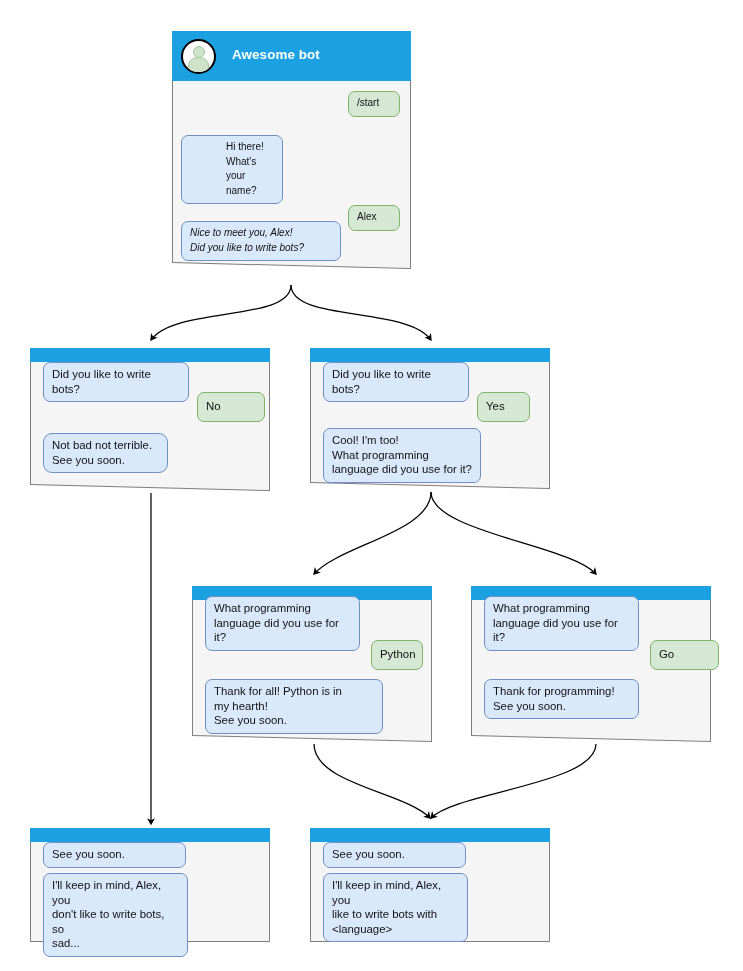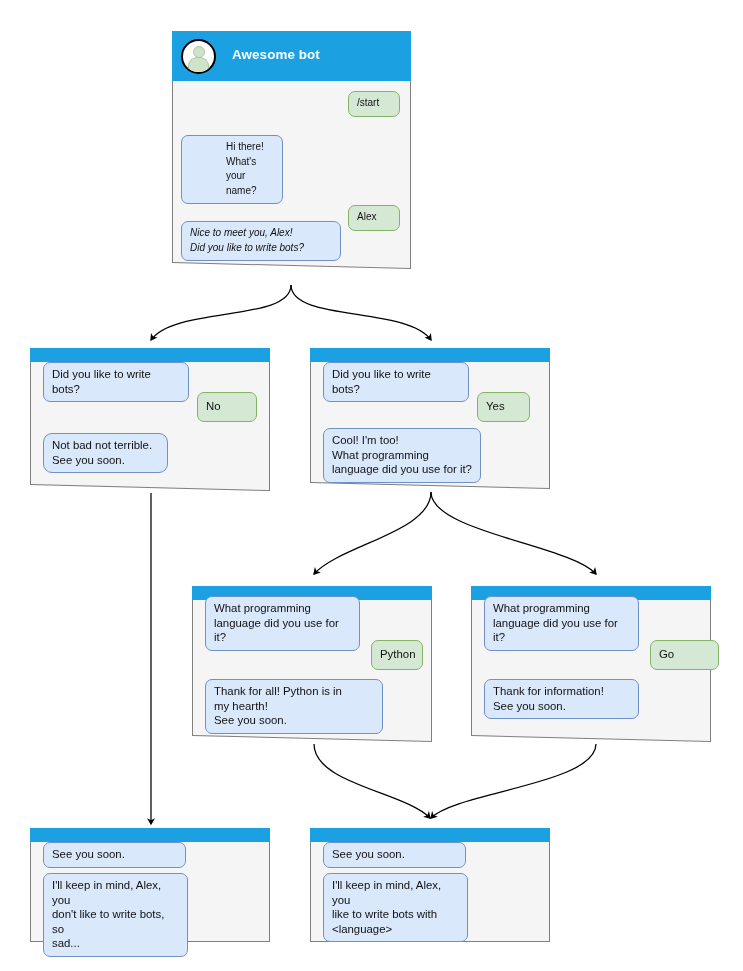--- a/index.html
+++ b/index.html
@@ -123,21 +123,21 @@
       <div class="bubble bot" style="left:9px;top:190px;width:160px;font-style:italic;">Nice to meet you, Alex!
 Did you like to write bots?</div>
     </div>
   </div>
 
   <div class="node skewed" style="left:30px;top:348px;width:240px;height:137px;">
     <div class="skewbody"></div>
     <div class="titlebar"></div>
     <div class="content">
       <div class="bubble bot" style="left:13px;top:14px;width:146px;">Did you like to write bots?</div>
-      <div class="bubble user" style="left:167px;top:44px;width:60px;height:30px;display:flex;align-items:center;">No</div>
+      <div class="bubble user" style="left:167px;top:44px;width:68px;height:30px;display:flex;align-items:center;">No</div>
       <div class="bubble bot" style="left:13px;top:85px;width:125px;border-radius:9px;">Not bad not terrible.
 See you soon.</div>
     </div>
   </div>
 
   <div class="node skewed" style="left:310px;top:348px;width:240px;height:135px;">
     <div class="skewbody"></div>
     <div class="titlebar"></div>
     <div class="content">
       <div class="bubble bot" style="left:13px;top:14px;width:146px;">Did you like to write bots?</div>
@@ -161,21 +161,21 @@
     </div>
   </div>
 
   <div class="node skewed" style="left:471px;top:586px;width:240px;height:150px;">
     <div class="skewbody"></div>
     <div class="titlebar"></div>
     <div class="content">
       <div class="bubble bot" style="left:13px;top:10px;width:155px;">What programming
 language did you use for it?</div>
       <div class="bubble user" style="left:179px;top:54px;width:69px;height:30px;display:flex;align-items:center;">Go</div>
-      <div class="bubble bot" style="left:13px;top:93px;width:155px;">Thank for information!
+      <div class="bubble bot" style="left:13px;top:93px;width:155px;">Thank for programming!
 See you soon.</div>
     </div>
   </div>
 
   <div class="node" style="left:30px;top:828px;width:240px;height:114px;">
     <div class="skewbody"></div>
     <div class="titlebar"></div>
     <div class="content">
       <div class="bubble bot" style="left:13px;top:14px;width:143px;">See you soon.</div>
       <div class="bubble bot" style="left:13px;top:45px;width:145px;">I'll keep in mind, Alex, you

